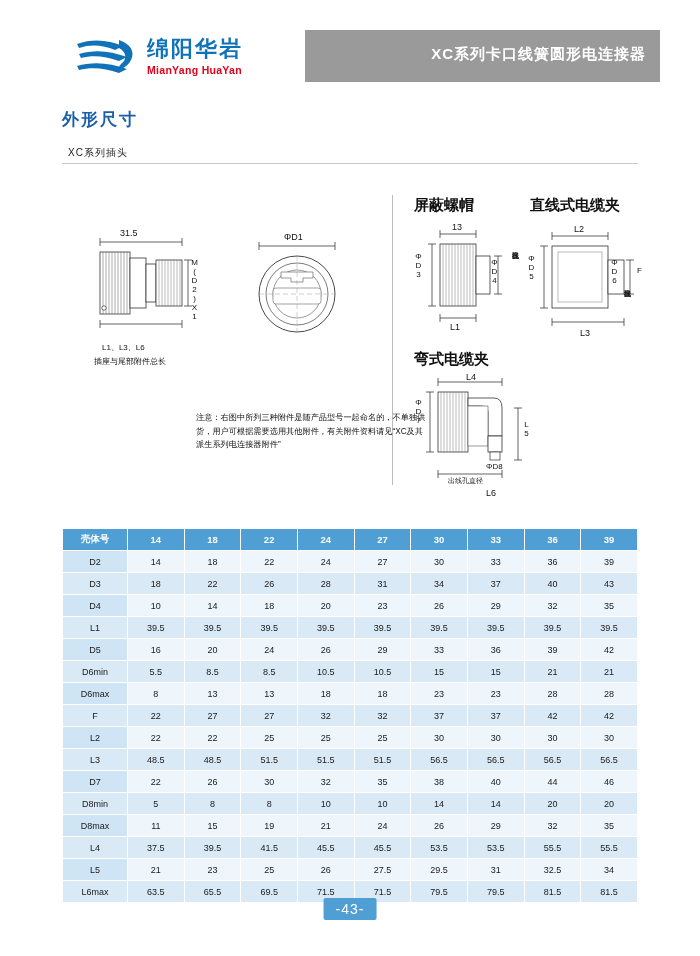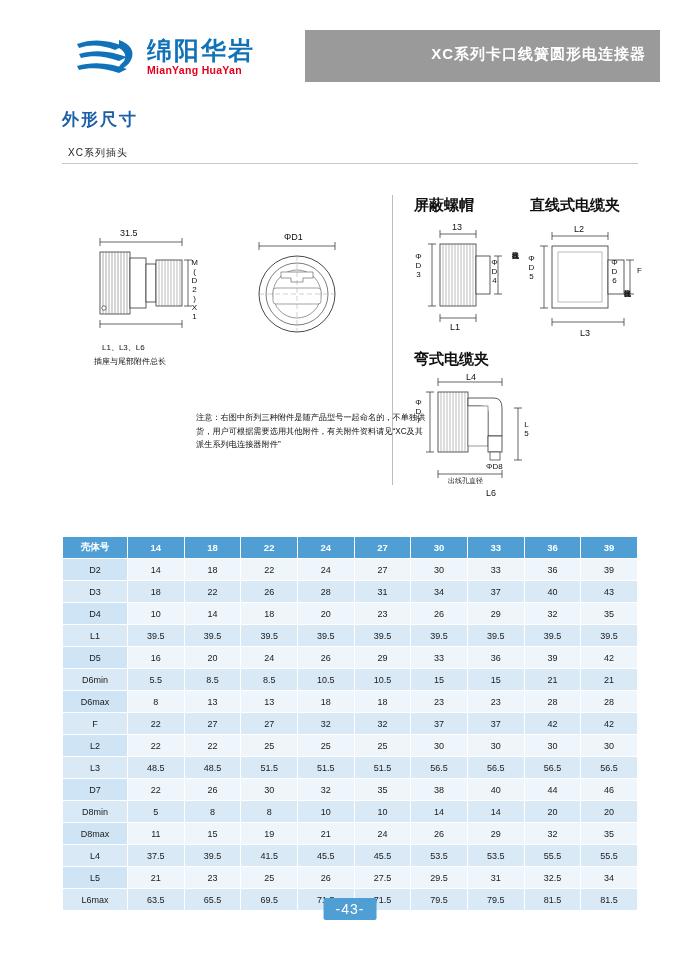--- a/index.html
+++ b/index.html
@@ -29,21 +29,21 @@
     white-space:nowrap;
   }
   .logo{
     position:absolute;left:35px;top:4px;width:230px;height:46px;
   }
   .logo-mark{
     position:absolute;left:0;top:2px;width:62px;height:40px;
   }
   .logo-cn{
     position:absolute;left:72px;top:0px;
-    font-size:25px;font-weight:bold;color:#1072b8;letter-spacing:2px;
+    font-size:22px;font-weight:bold;color:#1072b8;letter-spacing:2px;
     font-family:"DejaVu Sans",sans-serif;
   }
   .logo-en{
     position:absolute;left:72px;top:30px;
     font-size:10.5px;font-weight:bold;color:#e2001a;letter-spacing:0.3px;
   }
   
   .sec-title{
     position:absolute;left:62px;top:108px;
     font-size:17px;font-weight:bold;color:#1a5fa8;letter-spacing:2px;
@@ -75,21 +75,21 @@
   }
   .vert{
     writing-mode:vertical-rl;text-orientation:upright;
   }
   .note{
     position:absolute;left:196px;top:400px;width:230px;
     font-size:8.2px;line-height:1.65;color:#111;margin-top:11px;
   }
   
   .tbl-wrap{
-    position:absolute;left:62px;top:528px;width:576px;margin-top:8px;
+    position:absolute;left:62px;top:528px;width:576px;
   }
   table{
     border-collapse:collapse;width:576px;
     font-size:9px;
   }
   th,td{
     border:1px solid #ffffff;
     text-align:center;
     height:21px;
     padding:0;

